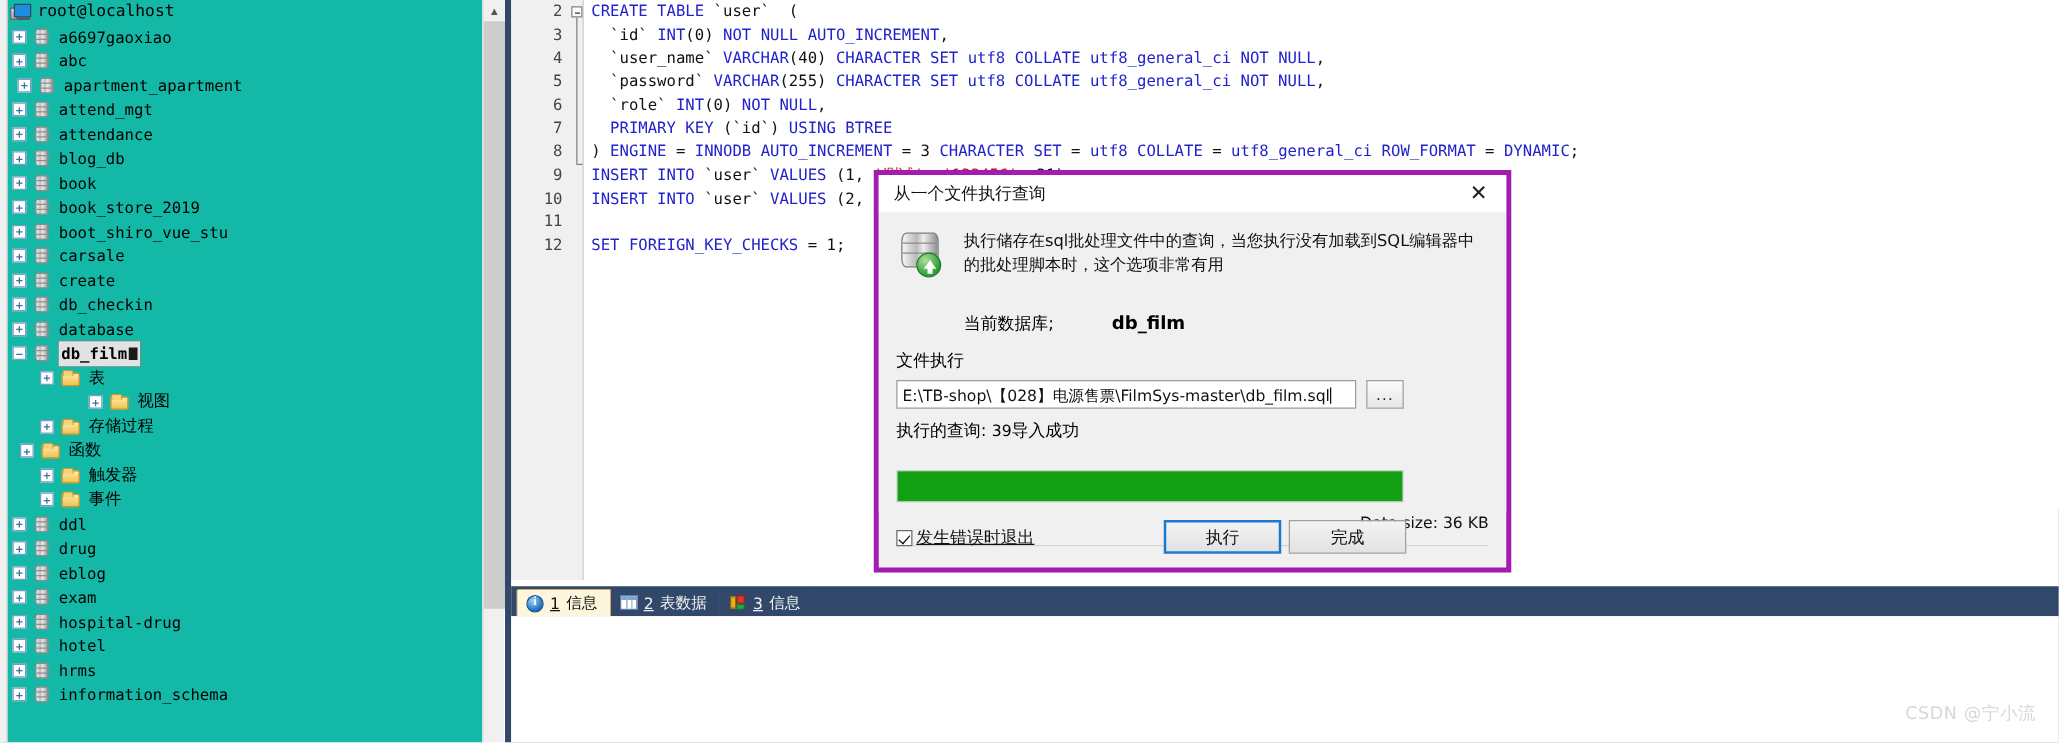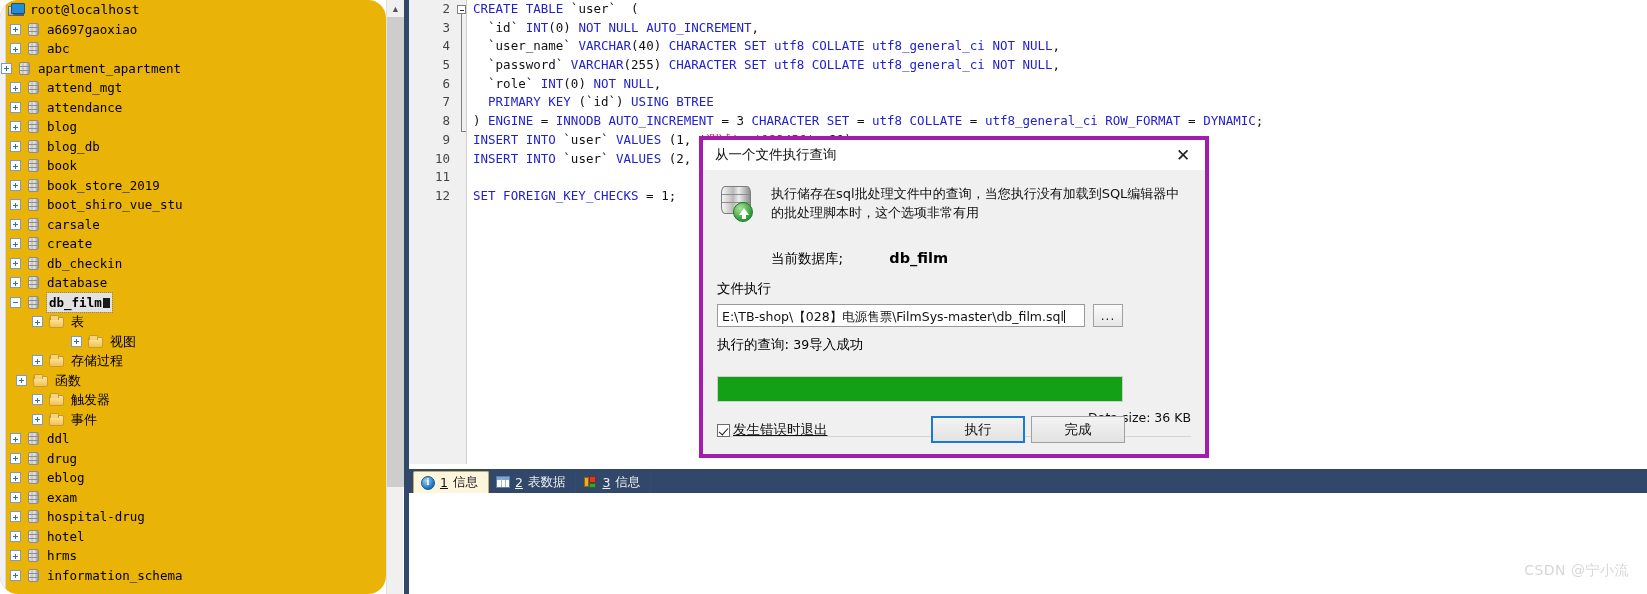--- a/index.html
+++ b/index.html
@@ -8,24 +8,23 @@
     width:1647px; height:594px;
     background:#ffffff;
     font-family:"Liberation Sans", sans-serif;
     overflow:hidden;
     position:relative;
   }
 
   
   #tree-pane {
     position:absolute; left:0; top:0; width:386px; height:594px;
-    background:#eab308;
+    background:#14b8a6;
     overflow:hidden;
     font-family:"DejaVu Sans Mono","Liberation Mono",monospace;
-    border-radius:18px;
   }
   #tree-left-rail {
     position:absolute; left:0; top:0; width:6px; height:594px;
     background:#f1f1f1; border-right:1px solid #d8d8d8;
   }
   .tnode {
     position:relative; height:19.5px; line-height:19.5px;
     white-space:nowrap; font-size:12.5px; color:#000;
     display:flex; align-items:center;
   }
@@ -375,47 +374,40 @@
         </span>
         <span class="tlabel">a6697gaoxiao</span>
       </div>
       <div class="tnode" style="padding-left: 10px;">
         <span class="expander plus"></span>
         <span class="db-icon">
           <i></i>
         </span>
         <span class="tlabel">abc</span>
       </div>
-      <div class="tnode" style="padding-left: 1px; align-items: center;">
+      <div class="tnode" style="padding-left: 14px; align-items: center;">
         <span class="expander plus"></span>
         <span class="db-icon">
           <i></i>
         </span>
         <span class="tlabel">apartment_apartment</span>
       </div>
       <div class="tnode" style="padding-left: 10px;">
         <span class="expander plus"></span>
         <span class="db-icon">
           <i></i>
         </span>
         <span class="tlabel">attend_mgt</span>
       </div>
       <div class="tnode" style="padding-left: 10px;">
         <span class="expander plus"></span>
         <span class="db-icon">
           <i></i>
         </span>
         <span class="tlabel">attendance</span>
-      </div>
-      <div class="tnode" style="padding-left: 10px;">
-        <span class="expander plus"></span>
-        <span class="db-icon">
-          <i></i>
-        </span>
-        <span class="tlabel">blog</span>
       </div>
       <div class="tnode" style="padding-left: 10px;">
         <span class="expander plus"></span>
         <span class="db-icon">
           <i></i>
         </span>
         <span class="tlabel">blog_db</span>
       </div>
       <div class="tnode" style="padding-left: 10px;">
         <span class="expander plus"></span>

